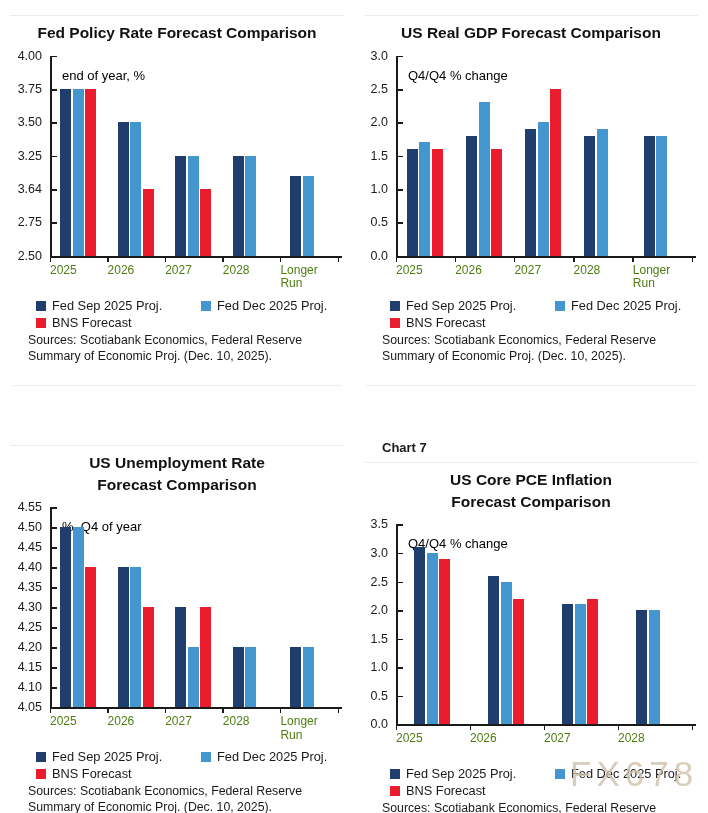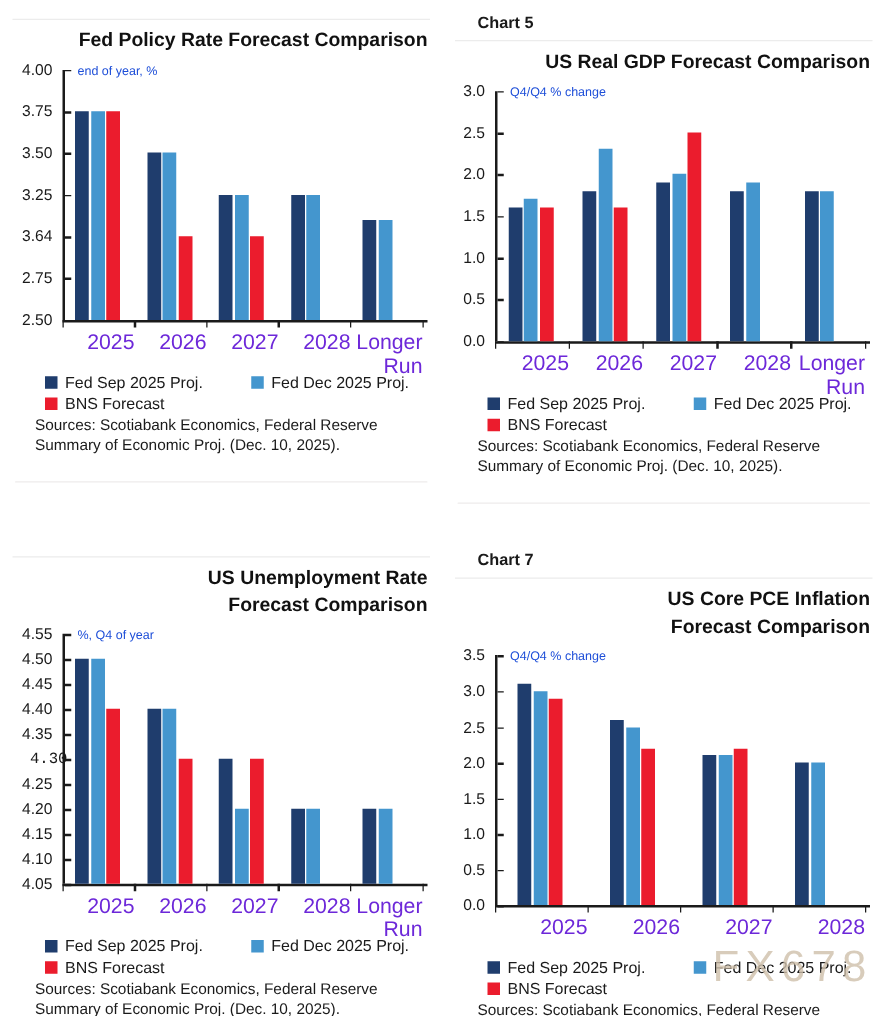--- a/index.html
+++ b/index.html
@@ -10,30 +10,30 @@
   }
   .grid{
     display:grid;
     grid-template-columns:354px 354px;
     grid-template-rows:430px 383px;
   }
   .panel{box-sizing:border-box;padding-top:8px;position:relative;}
   .chart-label{font-size:13px;font-weight:bold;margin:2px 10px 0 28px;}
   .rule{height:1px;background:#ececec;margin:7px 10px 6px 10px;}
   .chart-title{
-    font-size:15.5px;font-weight:bold;text-align:right;
+    font-size:15.5px;font-weight:bold;text-align:center;
     white-space:pre-line;line-height:1.4;margin:4px 12px 12px 12px;color:#111;
   }
   .chart{position:relative;height:242px;margin:8px 8px 0 8px;}
   .axis{position:absolute;background:#1a1a1a;}
   .ytickmark,.xtickmark{position:absolute;background:#1a1a1a;}
   .ylab{position:absolute;text-align:right;font-size:12.5px;color:#1a1a1a;line-height:1;}
-  .unit{position:absolute;font-size:10px;color:#1d4ed8;white-space:nowrap;}
+  .unit{position:absolute;font-size:13px;color:#000000;white-space:nowrap;margin-top:16px;}
   .bar{position:absolute;}
-  .xlab{position:absolute;text-align:right;font-size:17px;line-height:1.12;color:#6d28d9;}
+  .xlab{position:absolute;text-align:left;font-size:12px;line-height:1.12;color:#4d7c0f;}
   .legend{
     display:grid;grid-template-columns:165px auto;row-gap:2px;
     padding-left:36px;margin-top:0px;
   }
   .legend-item{display:flex;align-items:flex-start;font-size:12.8px;color:#1a1a1a;}
   .swatch{width:10px;height:10px;margin:3px 6px 0 0;flex:none;display:inline-block;}
   .sources{
     font-size:12.3px;line-height:1.3;color:#1a1a1a;
     margin:3px 8px 0 28px;white-space:pre-line;
   }
@@ -108,21 +108,20 @@
           <span class="swatch" style="background: rgb(235, 28, 45);"></span>
           <span>BNS Forecast</span>
         </div>
       </div>
     <div class="sources">Sources: Scotiabank Economics, Federal Reserve
 Summary of Economic Proj. (Dec. 10, 2025).</div>
     <div class="section-end"></div>
   </section>
 
   <section class="panel">
-    <div class="chart-label">Chart 5</div>
     <div class="rule"></div>
     <h2 class="chart-title">US Real GDP Forecast Comparison</h2>
     <div class="chart">
         <div class="axis" style="left: 34px; top: 0px; width: 2px; height: 200px;"></div>
         <div class="axis" style="left: 34px; top: 200px; width: 300px; height: 2px;"></div>
         <div class="ytickmark" style="left: 36px; top: 0px; width: 5px; height: 1.5px;"></div>
         <div class="ylab" style="left: 0px; top: -6px; width: 26px;">3.0</div>
         <div class="ytickmark" style="left: 36px; top: 33.3333px; width: 5px; height: 1.5px;"></div>
         <div class="ylab" style="left: 0px; top: 27.3333px; width: 26px;">2.5</div>
         <div class="ytickmark" style="left: 36px; top: 66.6667px; width: 5px; height: 1.5px;"></div>
@@ -191,21 +190,21 @@
         <div class="ylab" style="left: 0px; top: -6px; width: 34px;">4.55</div>
         <div class="ytickmark" style="left: 44px; top: 20px; width: 5px; height: 1.5px;"></div>
         <div class="ylab" style="left: 0px; top: 14px; width: 34px;">4.50</div>
         <div class="ytickmark" style="left: 44px; top: 40px; width: 5px; height: 1.5px;"></div>
         <div class="ylab" style="left: 0px; top: 34px; width: 34px;">4.45</div>
         <div class="ytickmark" style="left: 44px; top: 60px; width: 5px; height: 1.5px;"></div>
         <div class="ylab" style="left: 0px; top: 54px; width: 34px;">4.40</div>
         <div class="ytickmark" style="left: 44px; top: 80px; width: 5px; height: 1.5px;"></div>
         <div class="ylab" style="left: 0px; top: 74px; width: 34px;">4.35</div>
         <div class="ytickmark" style="left: 44px; top: 100px; width: 5px; height: 1.5px;"></div>
-        <div class="ylab" style="left: 12px; top: 94px; width: 34px; font-family: Liberation Mono, monospace;">4.30</div>
+        <div class="ylab" style="left: 0px; top: 94px; width: 34px;">4.30</div>
         <div class="ytickmark" style="left: 44px; top: 120px; width: 5px; height: 1.5px;"></div>
         <div class="ylab" style="left: 0px; top: 114px; width: 34px;">4.25</div>
         <div class="ytickmark" style="left: 44px; top: 140px; width: 5px; height: 1.5px;"></div>
         <div class="ylab" style="left: 0px; top: 134px; width: 34px;">4.20</div>
         <div class="ytickmark" style="left: 44px; top: 160px; width: 5px; height: 1.5px;"></div>
         <div class="ylab" style="left: 0px; top: 154px; width: 34px;">4.15</div>
         <div class="ytickmark" style="left: 44px; top: 180px; width: 5px; height: 1.5px;"></div>
         <div class="ylab" style="left: 0px; top: 174px; width: 34px;">4.10</div>
         <div class="ytickmark" style="left: 44px; top: 200px; width: 5px; height: 1.5px;"></div>
         <div class="ylab" style="left: 0px; top: 194px; width: 34px;">4.05</div>

